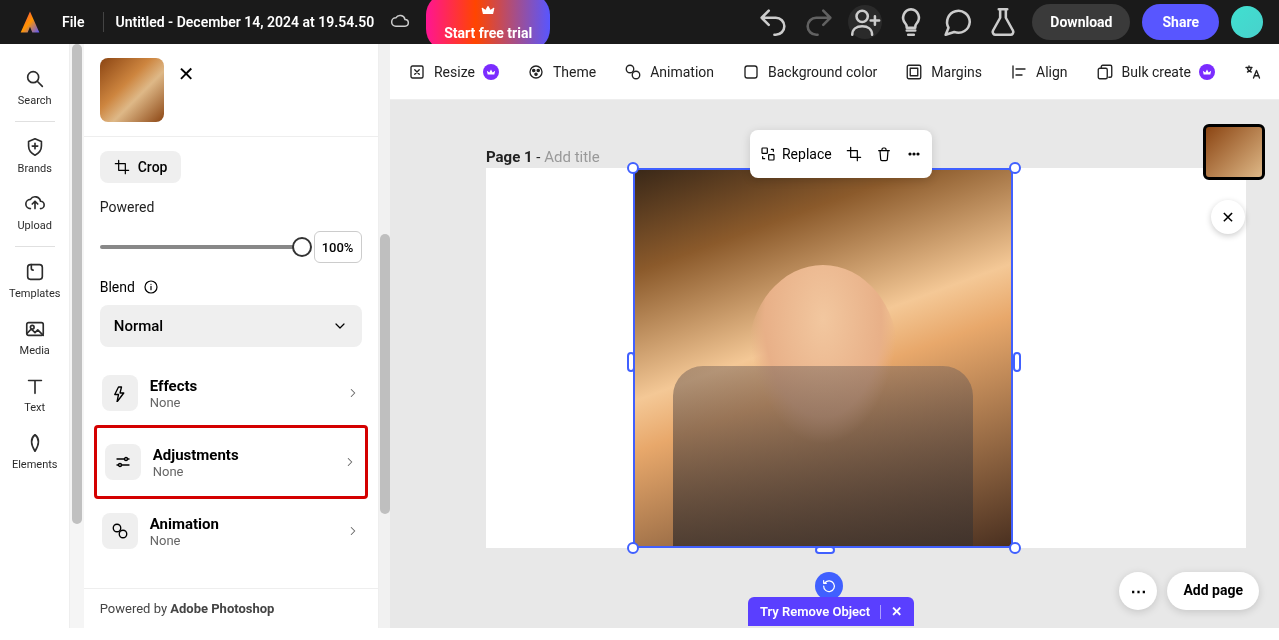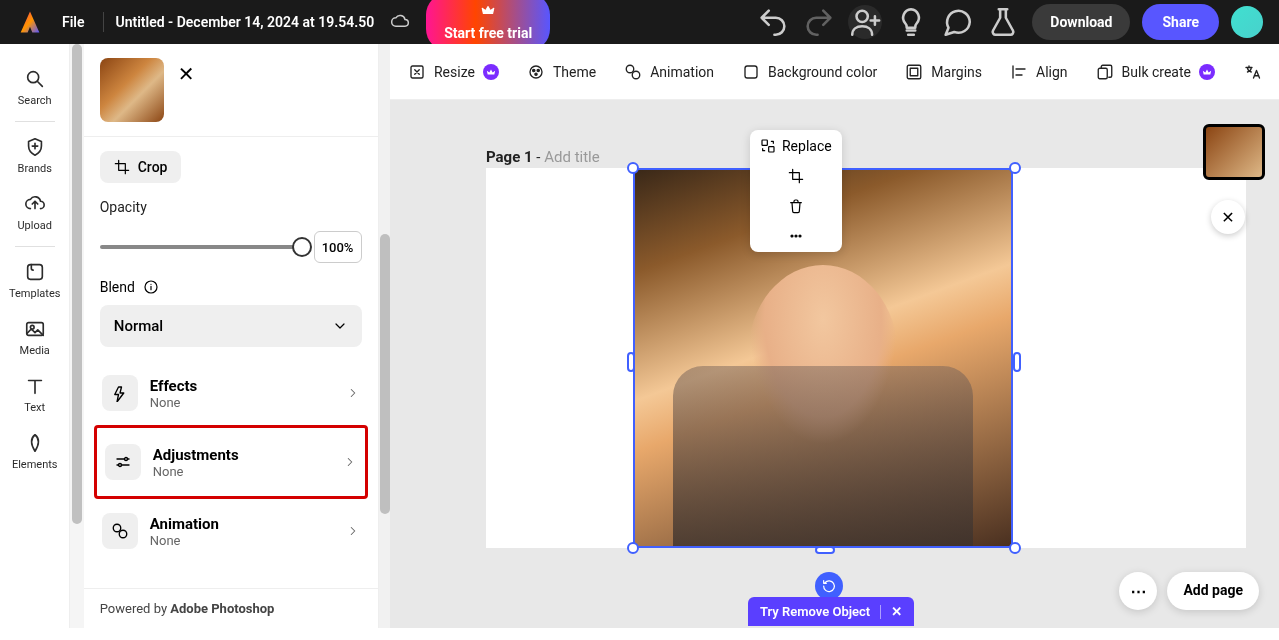--- a/index.html
+++ b/index.html
@@ -79,21 +79,21 @@
 .premium-badge { width:16px; height:16px; border-radius:50%; background:#7b2cff; display:flex; align-items:center; justify-content:center;}
 .premium-badge svg { width:10px; height:10px; fill:#fff; stroke:none;}
 
 .canvas-area { flex:1; background:#e8e8e8; position:relative; overflow:hidden;}
 .page-label { position:absolute; left:96px; top:48px; font-size:15px; color:#222;}
 .page-label .num { font-weight:700;}
 .page-label .add { color:#999;}
 
 .canvas-page { position:absolute; left:96px; top:68px; width:760px; height:380px; background:#fff;}
 
-.floating-toolbar { position:absolute; top:30px; left:360px; background:#fff; border-radius:8px; box-shadow:0 2px 10px rgba(0,0,0,0.15); display:flex; align-items:center; padding: 8px 10px; gap:14px; z-index:10;flex-direction:column;}
+.floating-toolbar { position:absolute; top:30px; left:360px; background:#fff; border-radius:8px; box-shadow:0 2px 10px rgba(0,0,0,0.15); display:flex; align-items:center; padding: 16px 10px; gap:14px; z-index:10;}
 .floating-toolbar .ft-item { display:flex; align-items:center; gap:6px; cursor:pointer; font-size:14px;}
 
 .selected-img { position:absolute; top:68px; left:243px; width:380px; height:380px; background: linear-gradient(160deg, #3a2818 0%, #8b5a2b 20%, #f4c896 45%, #e8a86b 55%, #4a3020 100%); border: 2px solid #4060ff; z-index:5;}
 
 .selected-img::before { content:''; position:absolute; left:50%; top:30%; transform:translate(-50%,-10%); width:150px; height:180px; background: radial-gradient(ellipse at 50% 30%, #f2c79f 0%, #e8b088 55%, rgba(0,0,0,0) 70%); border-radius:50%; }
 .selected-img::after { content:''; position:absolute; left:50%; bottom:0; transform:translateX(-50%); width:300px; height:180px; background: linear-gradient(180deg, rgba(120,100,90,0.5), rgba(60,50,45,0.8)); border-radius: 30px 30px 0 0;}
 .sel-handle { position:absolute; width:12px; height:12px; background:#fff; border:2px solid #4060ff; border-radius:50%; z-index:6;}
 .sh-tl { top:62px; left:237px;} .sh-tr{ top:62px; left:619px;} .sh-bl{ top:442px; left:237px;} .sh-br{ top:442px; left:619px;}
 .sh-ml { top:252px; left:237px; width:8px; height:20px; border-radius:4px;} 
 .sh-mr { top:252px; left:623px; width:8px; height:20px; border-radius:4px;}
@@ -246,21 +246,21 @@
     <div class="panel-divider"></div>
 
     <div class="panel-body">
       <button class="crop-btn">
         <svg width="16" height="16" viewBox="0 0 24 24">
             <path d="M7 2v15h15M2 7h15v15"></path>
           </svg>
         <span>Crop</span>
       </button>
 
-      <div class="opacity-label">Opacity</div>
+      <div class="opacity-label">Powered</div>
       <div class="opacity-row">
         <div class="slider-track">
             <div class="slider-thumb"></div>
           </div>
         <div class="opacity-val">100%</div>
       </div>
 
       <div class="blend-label-row">
         <span>Blend</span>
         <svg width="16" height="16" viewBox="0 0 24 24">

